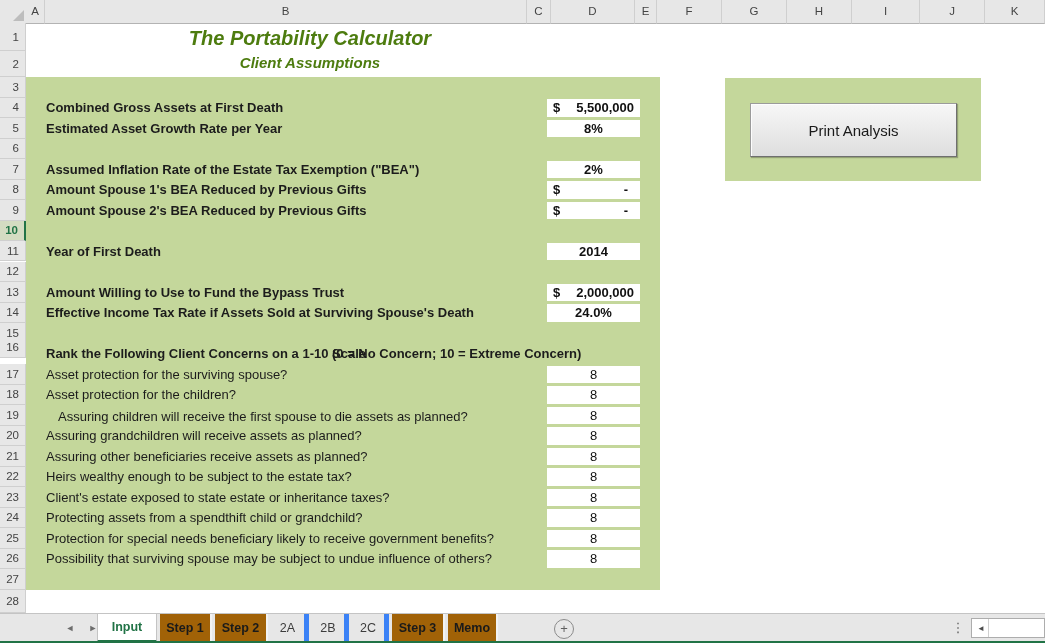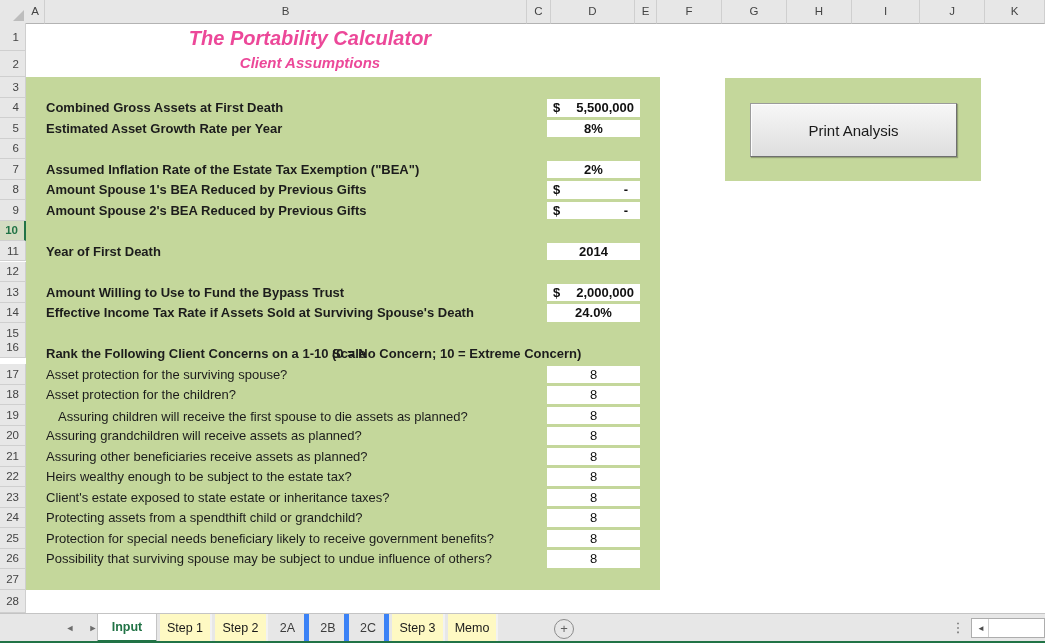--- a/index.html
+++ b/index.html
@@ -13,21 +13,21 @@
           border-right:1px solid #cfcfcf;border-bottom:1px solid #b3b3b3;}
   .corner .tri{position:absolute;right:2px;bottom:2px;width:0;height:0;
           border-left:11px solid transparent;border-bottom:11px solid #bdbdbd;}
   .rowhdr{position:absolute;left:0;width:26px;background:#e7e7e7;border-right:1px solid #cfcfcf;
           border-bottom:1px solid #cfcfcf;box-sizing:border-box;text-align:right;padding-right:6px;
           font-size:11.5px;color:#444;display:flex;align-items:center;justify-content:flex-end;}
   .rowhdr.active{background:#d4dcc2;color:#217346;font-weight:bold;border-right:2px solid #217346;}
 
   
   .green-area{position:absolute;left:26px;top:77px;width:634px;height:513px;background:#c4d79b;}
-  .titleline{position:absolute;left:45px;width:530px;text-align:center;color:#ec4899;}
+  .titleline{position:absolute;left:45px;width:530px;text-align:center;color:#4d7c0f;}
   #main-title{top:23px;height:28px;line-height:30px;font-size:20px;font-weight:bold;font-style:italic;}
   #sub-title{top:51px;height:26px;line-height:24px;font-size:15px;font-weight:600;font-style:italic;}
 
   .cell-label{position:absolute;left:46px;color:#1c1c1c;white-space:nowrap;display:flex;align-items:center;}
   .cell-label.bold{font-weight:bold;font-size:13px;}
   .cell-label.reg{font-size:13px;}
   .vbox{position:absolute;left:547px;width:93px;background:#ffffff;display:flex;align-items:center;
         font-size:13px;color:#111;box-sizing:border-box;}
   .vbox.bold{font-weight:bold;}
   .vbox .pfx{position:absolute;left:6px;}
@@ -48,21 +48,21 @@
 
   
   #tabbar{position:absolute;left:0;top:613px;width:1045px;height:28px;background:#e7e7e7;
           border-top:1px solid #c4c4c4;box-sizing:border-box;}
   .navarrow{position:absolute;top:0;height:28px;width:14px;color:#6d6d6d;font-size:9px;
             display:flex;align-items:center;justify-content:center;cursor:pointer;}
   .stab{position:absolute;top:0;height:28px;box-sizing:border-box;display:flex;align-items:center;
         justify-content:center;font-size:12.5px;cursor:pointer;white-space:nowrap;}
   .stab.active{background:#ffffff;color:#217346;font-weight:bold;border-bottom:2px solid #217346;
                border-left:1px solid #c4c4c4;border-right:1px solid #c4c4c4;}
-  .stab.green{background:#fef9c3;color:#1a1a1a;border-right:2px solid #f2f2f2;}
+  .stab.green{background:#a16207;color:#1a1a1a;border-right:2px solid #f2f2f2;font-weight:bold;}
   .stab.plain{background:#e7e7e7;color:#3c3c3c;border-right:5px solid #3b82f6;}
   #add-sheet{position:absolute;left:554px;top:5px;width:18px;height:18px;border:1px solid #8b8b8b;
              border-radius:50%;color:#5f5f5f;font-size:13px;line-height:17px;text-align:center;cursor:pointer;}
   #grip{position:absolute;left:951px;top:4px;width:14px;height:20px;color:#5f5f5f;font-size:13px;
         letter-spacing:0;text-align:center;cursor:col-resize;line-height:20px;}
   #hscroll{position:absolute;left:971px;top:4px;width:74px;height:20px;background:#ffffff;
            border:1px solid #adadad;box-sizing:border-box;cursor:pointer;}
   #hscroll .arr{position:absolute;left:2px;top:0;width:14px;height:18px;color:#4d4d4d;font-size:8px;
            display:flex;align-items:center;justify-content:center;border-right:1px solid #d0d0d0;}
   #bottom-strip{position:absolute;left:0;top:641px;width:1045px;height:2px;background:#217346;}

